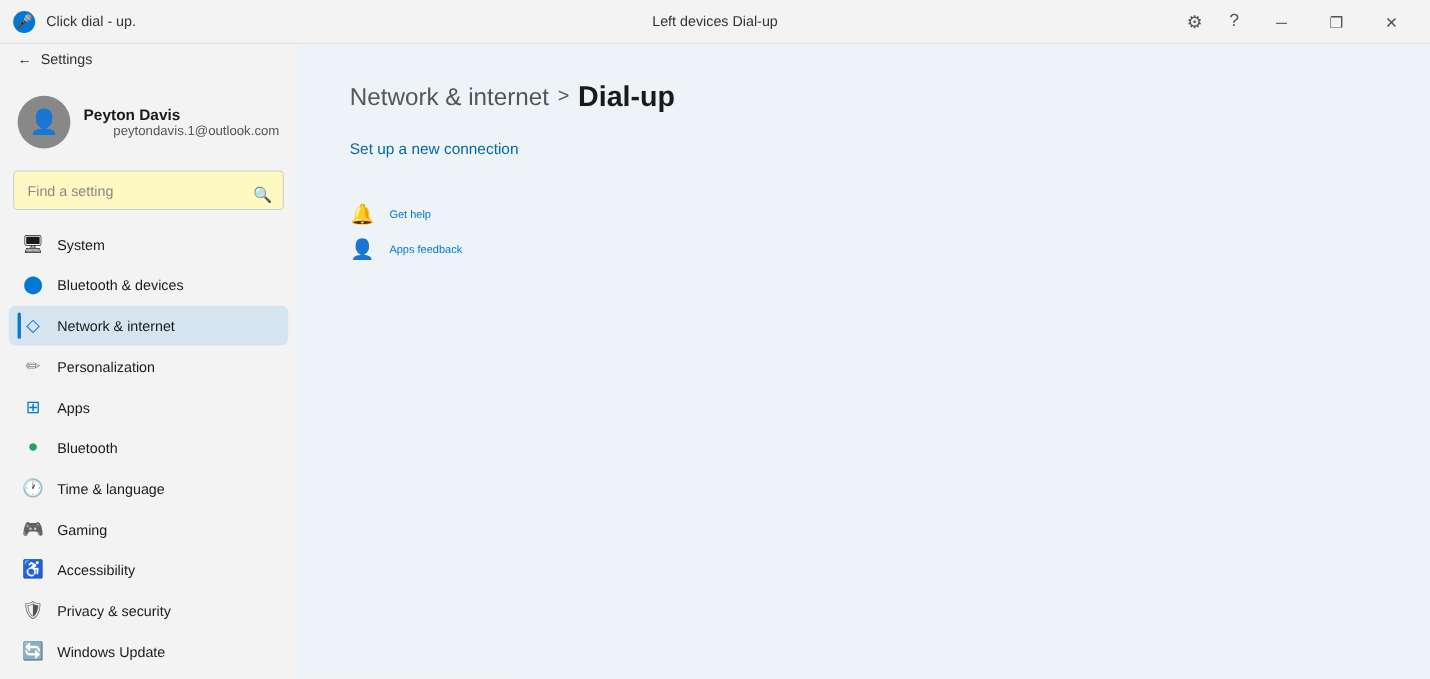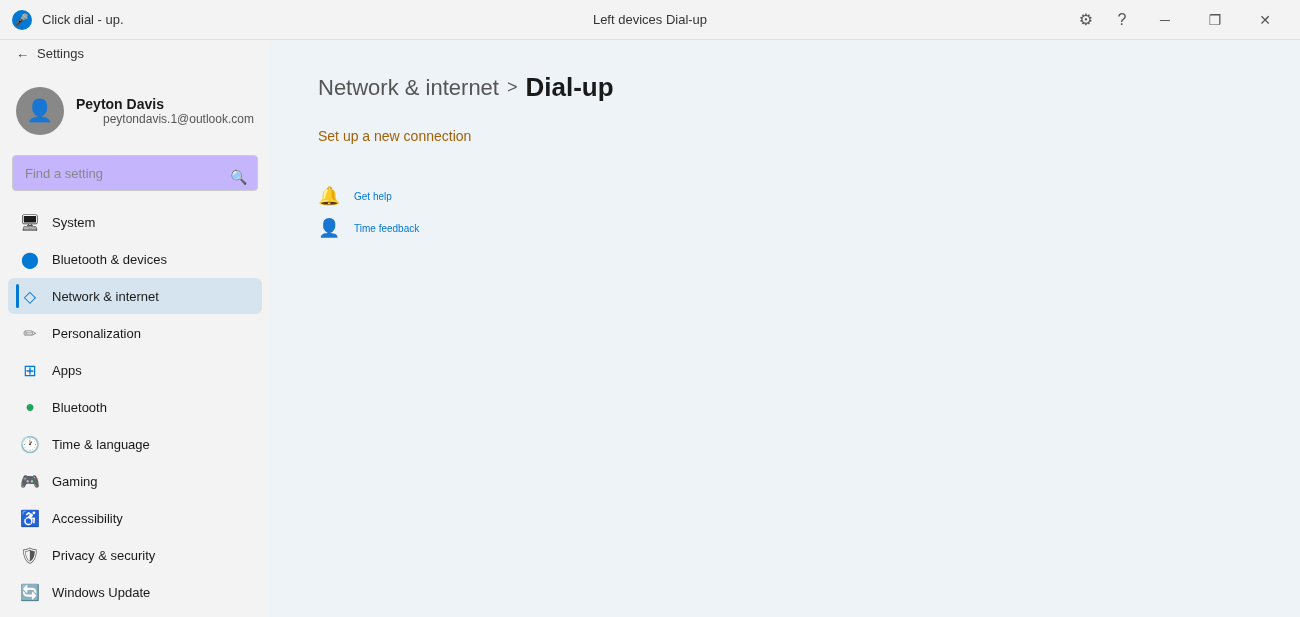--- a/index.html
+++ b/index.html
@@ -137,21 +137,21 @@
       padding: 4px 12px 12px 12px;
       position: relative;
     }
     .search-input {
       width: 100%;
       height: 36px;
       border: 1px solid #ccc;
       border-radius: 4px;
       padding: 0 32px 0 12px;
       font-size: 13px;
-      background: #c4b5fd;
+      background: #fef9c3;
       outline: none;
       color: #333;
     }
     .search-input::placeholder { color: #888; }
     .search-icon {
       position: absolute;
       right: 22px;
       top: 50%;
       transform: translateY(-50%);
       color: #555;
@@ -230,21 +230,21 @@
       font-size: 18px;
       color: #555;
     }
     .breadcrumb-current {
       font-size: 26px;
       font-weight: 700;
       color: #1a1a1a;
     }
 
     .setup-link {
-      color: #a16207;
+      color: #0369a1;
       font-size: 14px;
       text-decoration: none;
       display: inline-block;
       margin-bottom: 32px;
       cursor: pointer;
     }
 
     .help-section {
       display: flex;
       flex-direction: column;
@@ -377,18 +377,18 @@
     <a class="setup-link">Set up a new connection</a>
 
     
     <div class="help-section">
       <div class="help-item">
         <div class="help-icon">🔔</div>
         <a class="help-link">Get help</a>
       </div>
       <div class="help-item">
         <div class="help-icon">👤</div>
-        <a class="help-link">Time feedback</a>
+        <a class="help-link">Apps feedback</a>
       </div>
     </div>
 
   </div>
 </div>
 
 </body></html>

